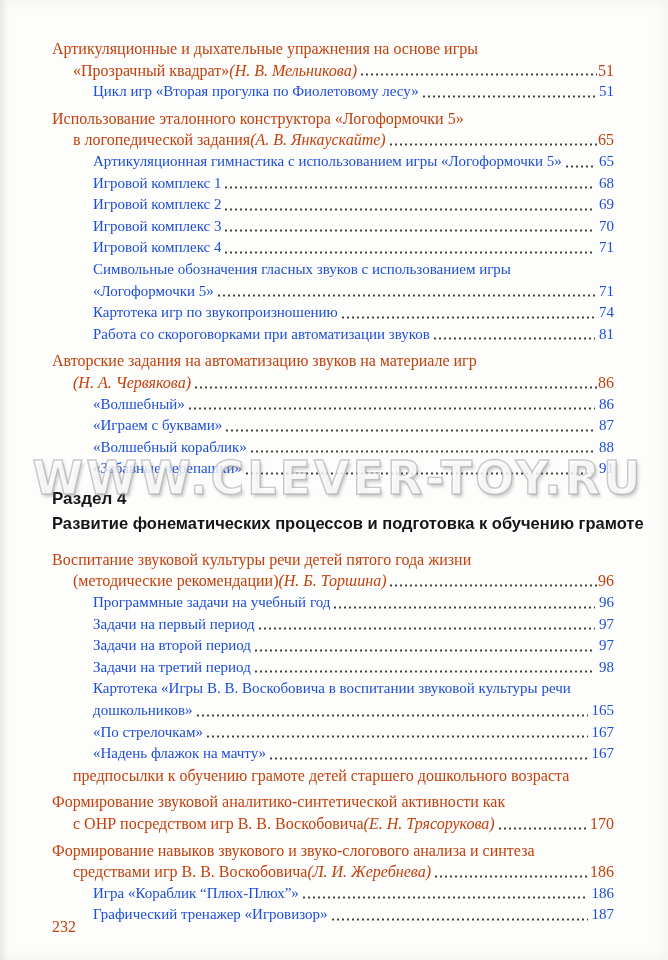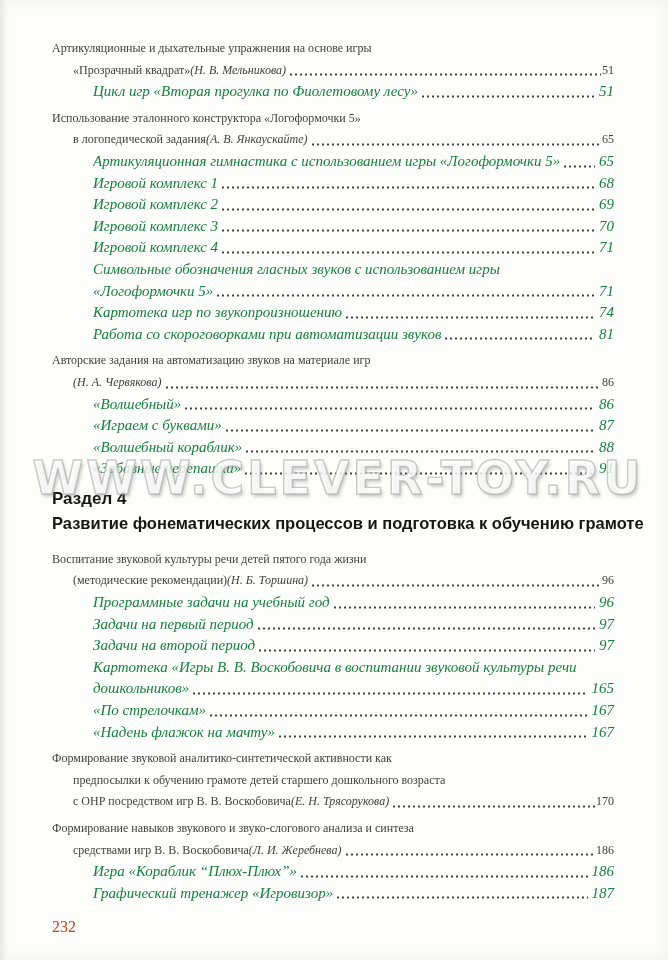--- a/index.html
+++ b/index.html
@@ -19,31 +19,30 @@
   .toc{
     position:absolute;
     left:52px;top:33px;
     width:562px;
   }
   .row{
     display:flex;
     align-items:baseline;
     white-space:nowrap;
     line-height:21.6px;
-    font-size:12px;
-    color:#404040;
+    font-size:16px;
+    color:#c2410c;
   }
   .row .txt{overflow:hidden;}
   .e1{margin-top:5px;}
   .e1c{padding-left:21px;text-align:right;}
   .e2,.e2c{
     padding-left:41px;
-    font-style:italic;
     font-size:15px;
-    color:#15803d;
+    color:#1d4ed8;
   }
   .auth{font-style:italic;}
   .leader{
     flex:1 1 auto;
     height:5px;
     align-self:flex-end;
     margin:0 1px 4px 3px;
     background-image:radial-gradient(circle at 2px 2.5px, #3c3c3c 0.9px, rgba(0,0,0,0) 1.3px);
     background-size:5px 5px;
     background-repeat:repeat-x;
@@ -206,42 +205,47 @@
         <span class="txt">Задачи на первый период</span>
         <span class="leader"></span>
         <span class="pg">97</span>
       </div>
       <div class="row e2">
         <span class="txt">Задачи на второй период</span>
         <span class="leader"></span>
         <span class="pg">97</span>
       </div>
       <div class="row e2">
+        <span class="txt">Задачи на третий период</span>
+        <span class="leader"></span>
+        <span class="pg">98</span>
+      </div>
+      <div class="row e2">
         <span class="txt">Картотека «Игры В. В. Воскобовича в воспитании звуковой культуры речи</span>
       </div>
       <div class="row e2c">
         <span class="txt">дошкольников»</span>
         <span class="leader"></span>
         <span class="pg">165</span>
       </div>
       <div class="row e2">
         <span class="txt">«По стрелочкам»</span>
         <span class="leader"></span>
         <span class="pg">167</span>
       </div>
       <div class="row e2">
         <span class="txt">«Надень флажок на мачту»</span>
         <span class="leader"></span>
         <span class="pg">167</span>
       </div>
+      <div class="row e1c">
+        <span class="txt">предпосылки к обучению грамоте детей старшего дошкольного возраста</span>
+      </div>
       <div class="row e1">
         <span class="txt">Формирование звуковой аналитико-синтетической активности как</span>
-      </div>
-      <div class="row e1c">
-        <span class="txt">предпосылки к обучению грамоте детей старшего дошкольного возраста</span>
       </div>
       <div class="row e1c">
         <span class="txt">с ОНР посредством игр В. В. Воскобовича </span>
         <span class="auth">(Е. Н. Трясорукова)</span>
         <span class="leader"></span>
         <span class="pg">170</span>
       </div>
       <div class="row e1">
         <span class="txt">Формирование навыков звукового и звуко-слогового анализа и синтеза</span>
       </div>

